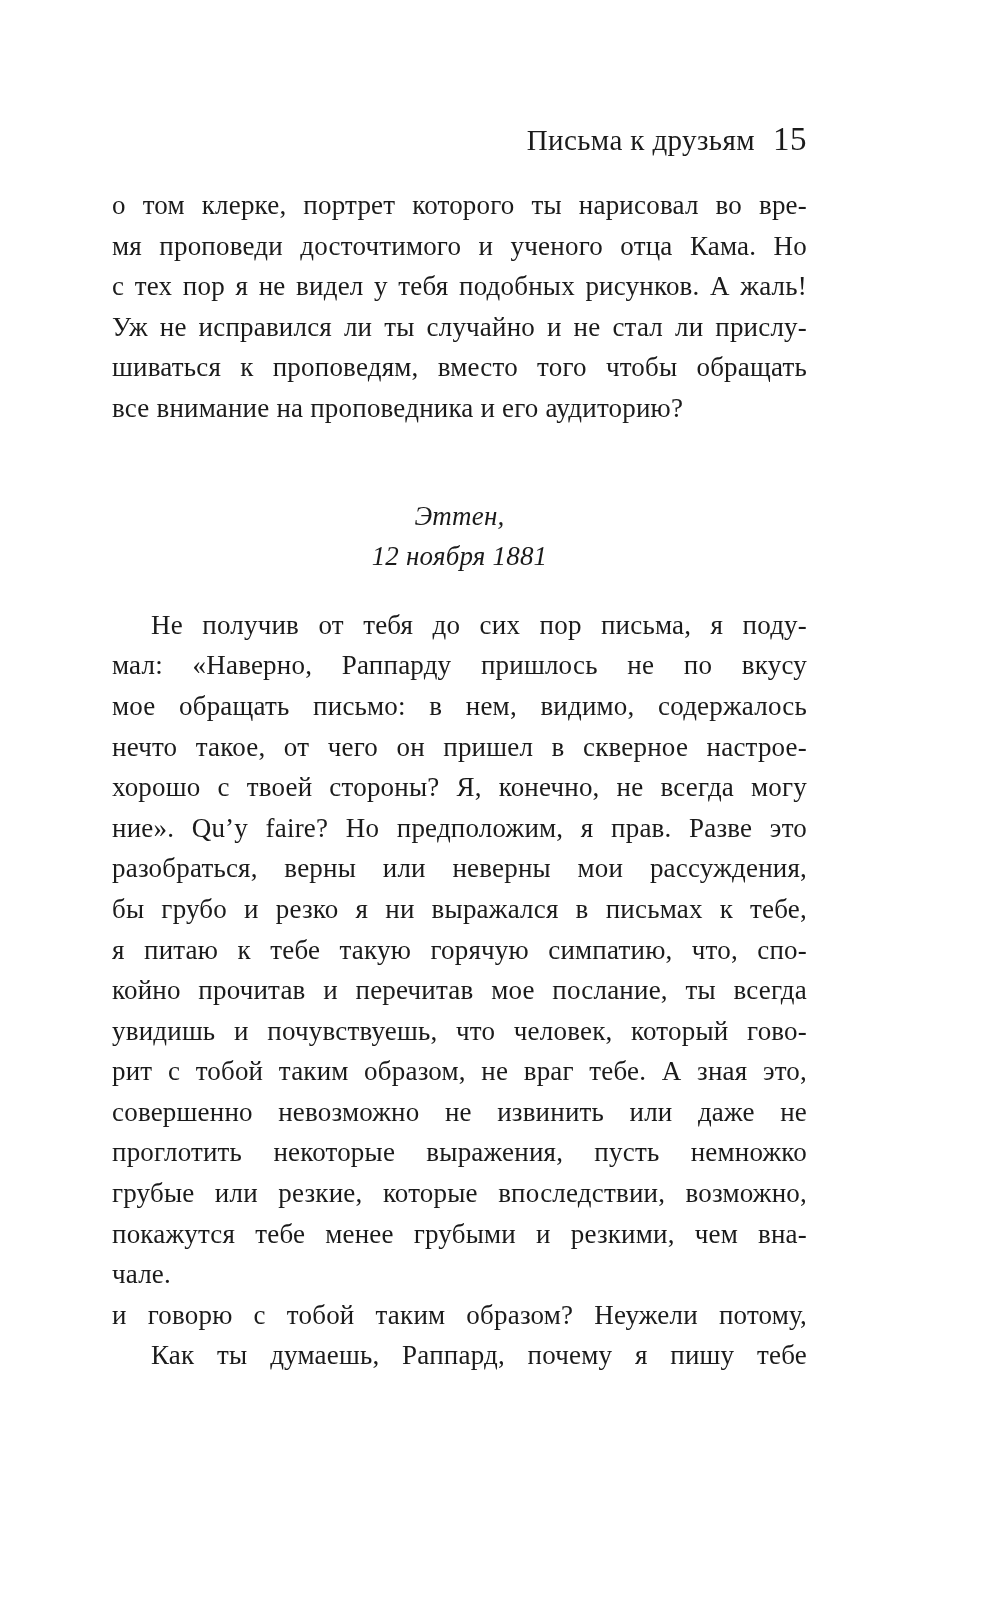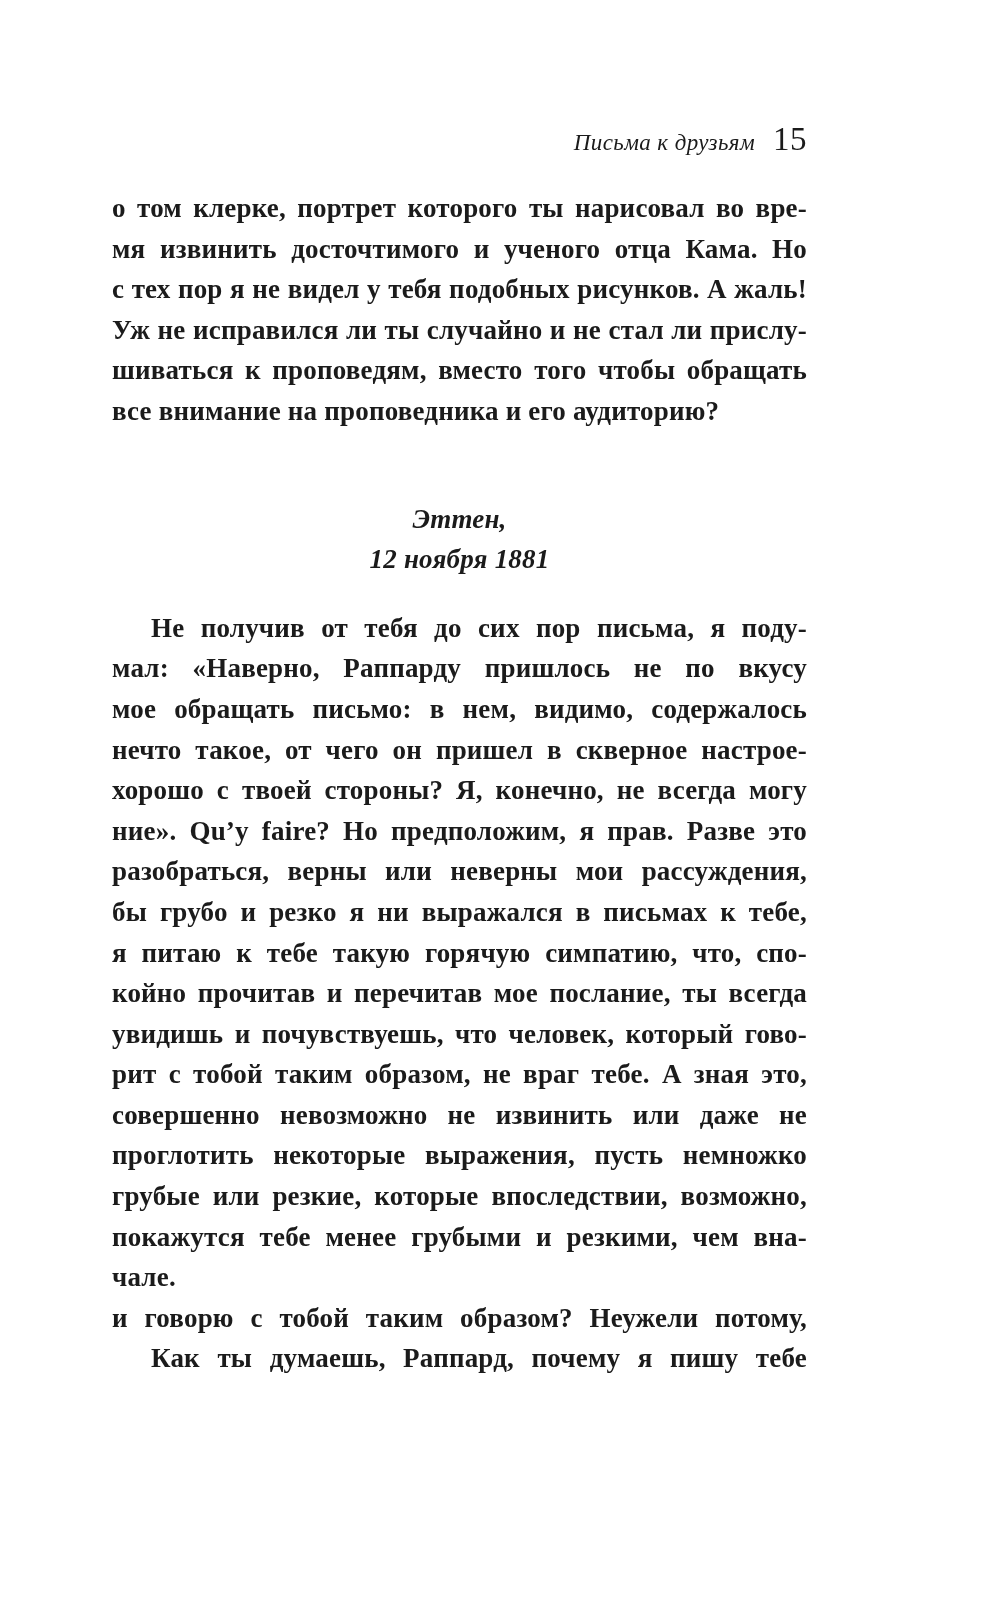--- a/index.html
+++ b/index.html
@@ -26,35 +26,33 @@
   
   .running-header {
     display: flex;
     justify-content: flex-end;
     align-items: baseline;
     gap: 18px;
     margin-top: 121px;
     line-height: 36px;
   }
   .running-title {
-    font-style: italic;
-    font-size: 23px;
+    font-size: 29px;
     letter-spacing: 0.4px;
   }
   .page-number {
     font-size: 33px;
     letter-spacing: 0.5px;
   }
 
   
   #text-blocks .block {
     font-size: 27px;
     line-height: 40.6px;
     letter-spacing: 0.2px;
-    font-weight: bold;
   }
   #text-blocks > .block:first-child { margin-top: 27px; }
 
   .block .line {
     text-align: justify;
     text-align-last: justify;
     min-height: 40.6px;
   }
   .block .line.last { text-align-last: left; }
 
@@ -79,21 +77,21 @@
   <div class="text-column">
 
     <div class="running-header">
       <span class="running-title">Письма к друзьям</span>
       <span class="page-number">15</span>
     </div>
 
     <div id="text-blocks">
         <div class="block paragraph">
           <div class="line first">о том клерке, портрет которого ты нарисовал во вре-</div>
-          <div class="line">мя извинить досточтимого и ученого отца Кама. Но</div>
+          <div class="line">мя проповеди досточтимого и ученого отца Кама. Но</div>
           <div class="line">с тех пор я не видел у тебя подобных рисунков. А жаль!</div>
           <div class="line">Уж не исправился ли ты случайно и не стал ли прислу-</div>
           <div class="line">шиваться к проповедям, вместо того чтобы обращать</div>
           <div class="line last">все внимание на проповедника и его аудиторию?</div>
         </div>
         <div class="block heading">
           <div class="line first">Эттен,</div>
           <div class="line last">12 ноября 1881</div>
         </div>
         <div class="block paragraph indent">

